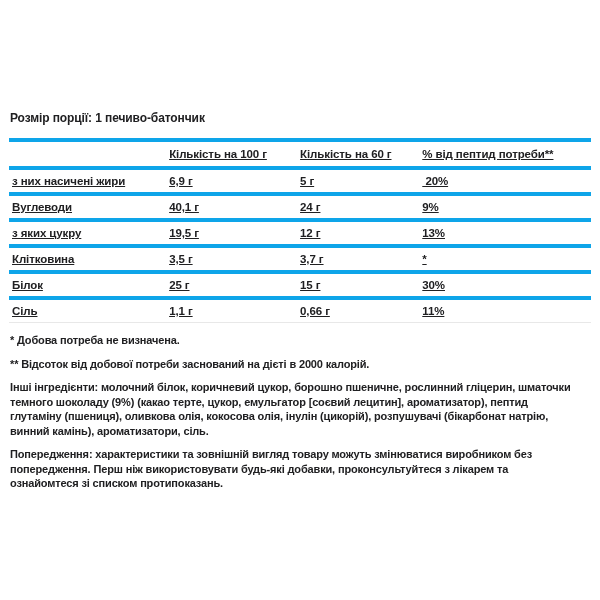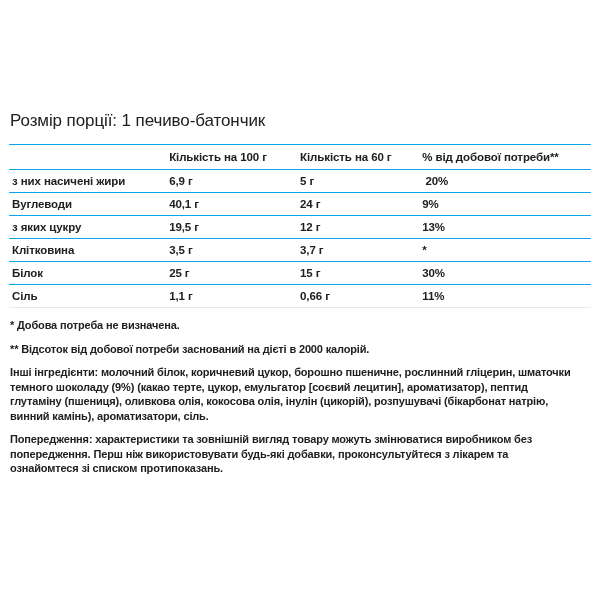--- a/index.html
+++ b/index.html
@@ -12,22 +12,22 @@
     font-family: "Liberation Sans", "DejaVu Sans", sans-serif;
     color: #202022;
     overflow: hidden;
   }
   .page {
     width: 600px;
     height: 600px;
     padding: 111px 9px 0 9px;
   }
   .serving {
-    font-size: 17px;
-    font-weight: 400;
+    font-size: 12px;
+    font-weight: 700;
     letter-spacing: -0.1px;
     margin: 0 0 0 1px;
   }
   table.nutrition {
     width: 100%;
     border-collapse: collapse;
     table-layout: fixed;
     margin-top: 13px;
     font-size: 11.5px;
     font-weight: 700;
@@ -35,24 +35,25 @@
     color: #202022;
   }
   col.c1 { width: 27%; }
   col.c2 { width: 22.5%; }
   col.c3 { width: 21%; }
   col.c4 { width: 29.5%; }
   table.nutrition th,
   table.nutrition td {
     text-align: left;
     vertical-align: middle;
-    border-top: 1px solid #0ea5e9;
+    border-top: 4px solid #0ea5e9;
     padding: 5px 6px 5px 3px;
     white-space: nowrap;
     overflow: hidden;
+    text-decoration: underline;
   }
   table.nutrition th {
     padding-top: 6px;
     padding-bottom: 6px;
     font-weight: 700;
   }
   table.nutrition tbody tr:last-child th,
   table.nutrition tbody tr:last-child td {
     border-bottom: 1px solid #e8e8e8;
   }
@@ -77,21 +78,21 @@
       <col class="c1">
         <col class="c2">
         <col class="c3">
         <col class="c4">
     </colgroup>
     <thead>
       <tr>
         <th></th>
         <th>Кількість на 100 г</th>
         <th>Кількість на 60 г</th>
-        <th>% від добової потреби**</th>
+        <th>% від пептид потреби**</th>
       </tr>
     </thead>
     <tbody>
       <tr>
         <td>з них насичені жири</td>
         <td>6,9 г</td>
         <td>5 г</td>
         <td>&nbsp;20%</td>
       </tr>
       <tr>

